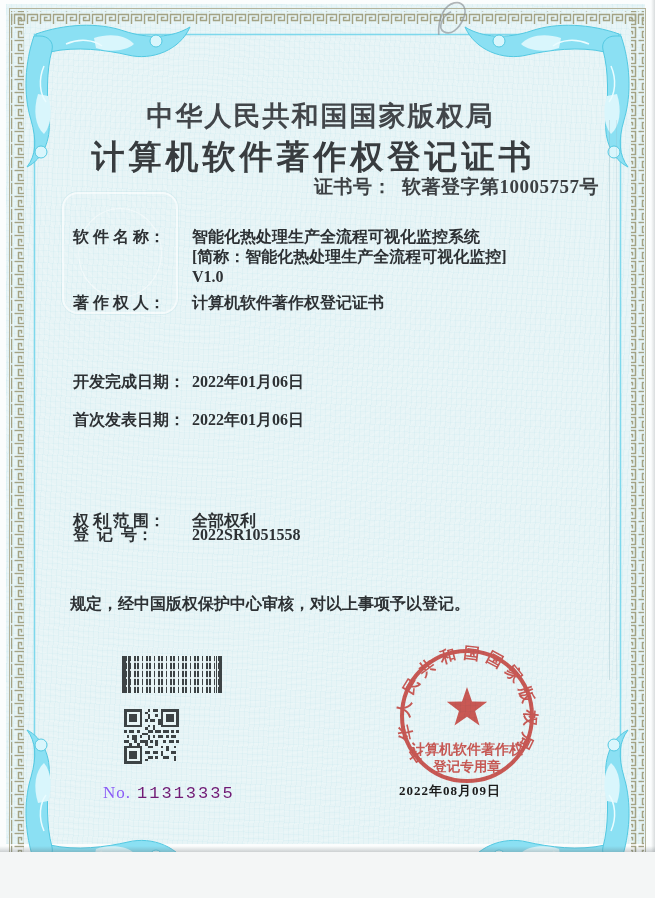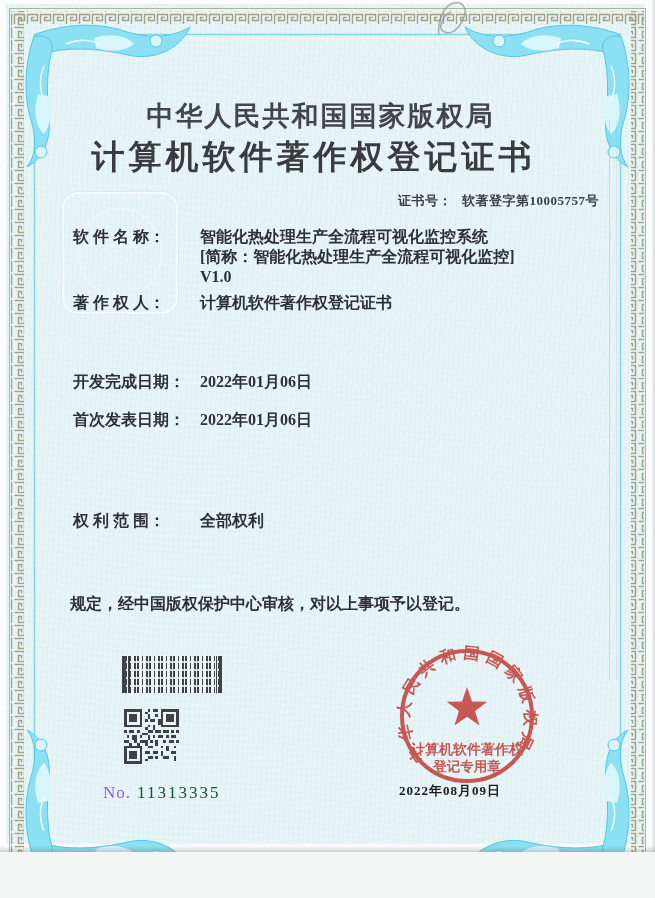--- a/index.html
+++ b/index.html
@@ -11,43 +11,43 @@
       repeating-linear-gradient(93deg, rgba(125,205,220,.08) 0 1px, transparent 1px 5px),
       repeating-linear-gradient(3deg, rgba(125,205,220,.06) 0 1px, transparent 1px 6px),
       repeating-radial-gradient(circle at 30% 20%, rgba(255,255,255,.14) 0 2px, transparent 2px 7px);
   }
   .border-svg{position:absolute;top:0;left:0;width:655px;height:898px;pointer-events:none;}
   .abs{position:absolute;}
   .authority{left:0;right:14px;top:98px;text-align:center;font-size:27px;font-weight:700;
     letter-spacing:2px;color:#42464a;}
   .cert-title{left:0;right:28px;top:135px;text-align:center;font-size:33px;font-weight:700;
     letter-spacing:4px;color:#383c3f;}
-  .certno{top:192px;right:56px;font-size:13px;font-weight:700;color:#3c4043;letter-spacing:.5px;}
+  .certno{top:174px;right:56px;font-size:19px;font-weight:700;color:#3c4043;letter-spacing:.5px;}
   .certno .lbl{margin-right:10px;}
   .row{left:73px;right:40px;display:flex;align-items:flex-start;font-size:16px;font-weight:700;color:#2d3134;line-height:20px;}
   .flabel{width:114px;flex:0 0 114px;white-space:pre;}
-  .fvalue{margin-left:13px;}
+  .fvalue{margin-left:5px;}
   .statement{left:70px;right:52px;top:582px;font-size:16px;font-weight:700;color:#2d3134;line-height:43px;}
   .statement .indent{padding-left:22px;}
   .watermark{left:62px;top:192px;width:112px;height:118px;border:2px solid rgba(255,255,255,.75);
     border-radius:16px;box-shadow:0 0 0 1px rgba(150,205,215,.22);opacity:.8;}
   .watermark:after{content:"";position:absolute;inset:14px;border:1px solid rgba(255,255,255,.6);border-radius:50%;}
   .barcode{left:122px;top:656px;width:100px;height:37px;background:#e9f5f6;}
   .barcode .bars{position:absolute;inset:0;
     background:
       repeating-linear-gradient(0deg, rgba(233,245,246,0) 0 6px, rgba(233,245,246,.85) 6px 8px),
       repeating-linear-gradient(90deg,#3d4345 0 2px,#e9f5f6 2px 3px,#3d4345 3px 5px,#e9f5f6 5px 8px,#3d4345 8px 9px,#e9f5f6 9px 12px);}
   .barcode .gl1{position:absolute;left:0;top:0;bottom:0;width:4px;background:#3d4345;}
   .barcode .gl2{position:absolute;left:6px;top:0;bottom:0;width:2px;background:#3d4345;}
   .barcode .gr1{position:absolute;right:0;top:0;bottom:0;width:3px;background:#3d4345;}
   .barcode .gr2{position:absolute;right:5px;top:0;bottom:0;width:1px;background:#3d4345;}
   .qr{left:124px;top:709px;width:55px;height:55px;}
   .serial{left:103px;top:783px;font-size:17px;}
   .serial .prefix{color:#8b5cf6;letter-spacing:1px;}
-  .serial .num{color:#14532d;font-family:Liberation Serif, serif;letter-spacing:2px;margin-left:6px;}
+  .serial .num{color:#701a75;font-family:Liberation Mono, monospace;letter-spacing:2px;margin-left:6px;}
   .seal{left:387px;top:636px;width:160px;height:160px;opacity:.88;mix-blend-mode:multiply;}
   .issue-date{left:399px;top:782px;font-size:13px;font-weight:700;color:#1b1b1b;letter-spacing:1px;}
   .paperclip{left:432px;top:0px;width:42px;height:42px;opacity:.65;transform:rotate(14deg);}
   .crease{top:120px;height:560px;width:1px;background:rgba(140,180,192,.35);}
   .edge-b{left:0;right:0;bottom:0;height:6px;background:linear-gradient(to top, rgba(95,105,110,.30), rgba(95,105,110,0));}
   .edge-r{top:0;bottom:0;right:0;width:4px;background:linear-gradient(to left, rgba(95,105,110,.22), rgba(95,105,110,0));}
 </style>
 </head>
 <body>
 
@@ -117,20 +117,24 @@
     <div class="fvalue">2022年01月06日</div>
   </div>
   <div class="abs row" style="top:410px">
     <div class="flabel">首次发表日期：</div>
     <div class="fvalue">2022年01月06日</div>
   </div>
   <div class="abs row" style="top:511px">
     <div class="flabel">权 利 范 围：</div>
     <div class="fvalue">全部权利</div>
   </div>
+  <div class="abs row" style="top:525px">
+    <div class="flabel">登  记  号：</div>
+    <div class="fvalue">2022SR1051558</div>
+  </div>
 
   <div class="abs statement">
     <div>规定，经中国版权保护中心审核，对以上事项予以登记。</div>
   </div>
 
   <div class="abs barcode">
     <div class="bars"></div>
       <div class="gl1"></div>
       <div class="gl2"></div>
       <div class="gr1"></div>

